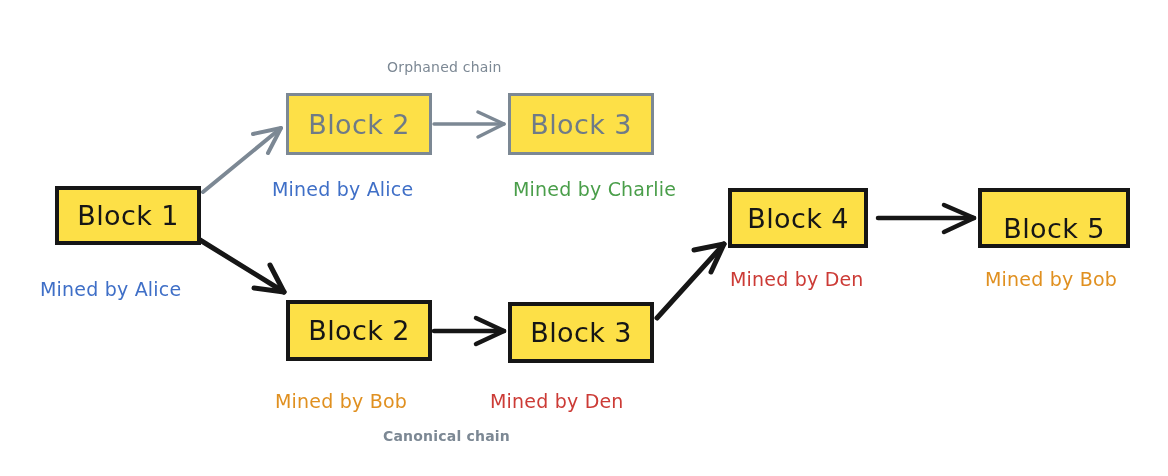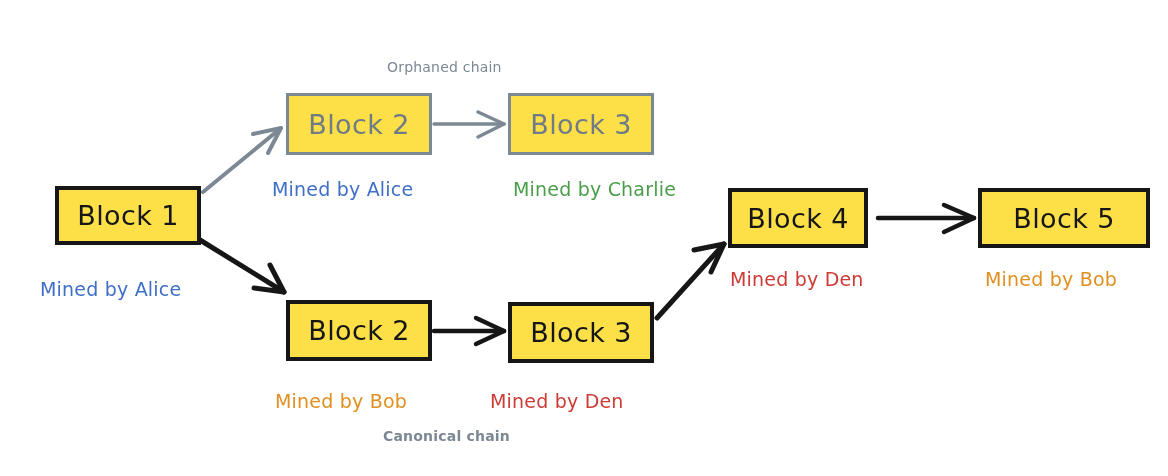--- a/index.html
+++ b/index.html
@@ -120,21 +120,21 @@
   </div>
 
   <div class="block block-canonical" style="left:508px; top:302px; width:146px; height:61px;">
     <span class="block-label">Block 3</span>
   </div>
 
   <div class="block block-canonical" style="left:728px; top:188px; width:140px; height:60px;">
     <span class="block-label">Block 4</span>
   </div>
 
-  <div class="block block-canonical" style="left:978px; top:188px; width:172px; height:60px;">
+  <div class="block block-canonical" style="left:978px; top:188px; width:152px; height:60px;align-items:flex-end;">
     <span class="block-label">Block 5</span>
   </div>
 
   <div class="caption" style="left:40px; top:278px; color:#3f6fc7;">Mined by Alice</div>
 
   <div class="caption" style="left:272px; top:178px; color:#3f6fc7;">Mined by Alice</div>
 
   <div class="caption" style="left:513px; top:178px; color:#4a9e4a;">Mined by Charlie</div>
 
   <div class="caption" style="left:275px; top:390px; color:#e09020;">Mined by Bob</div>

